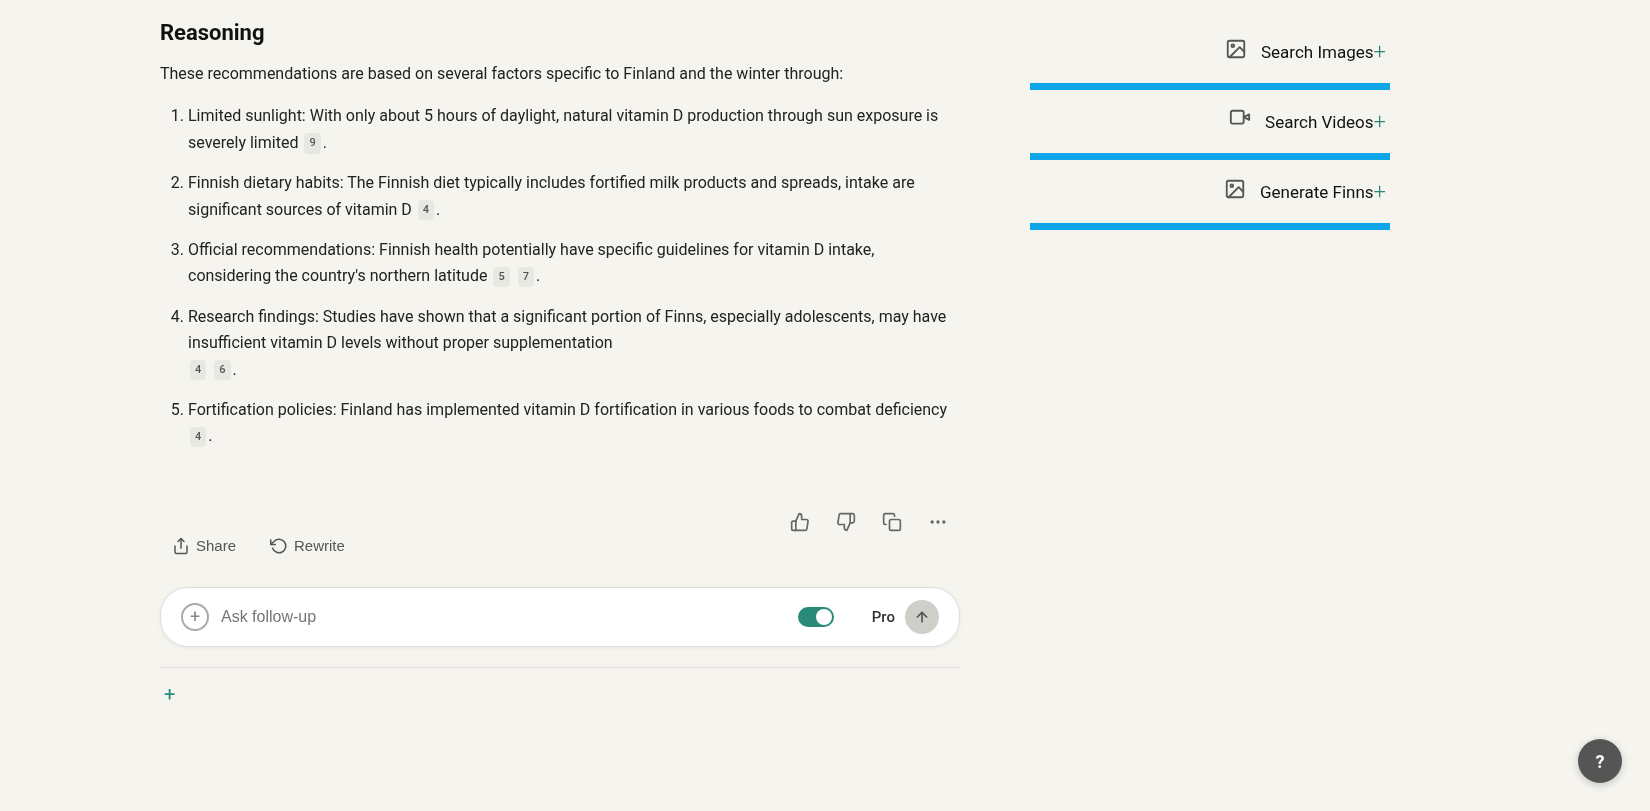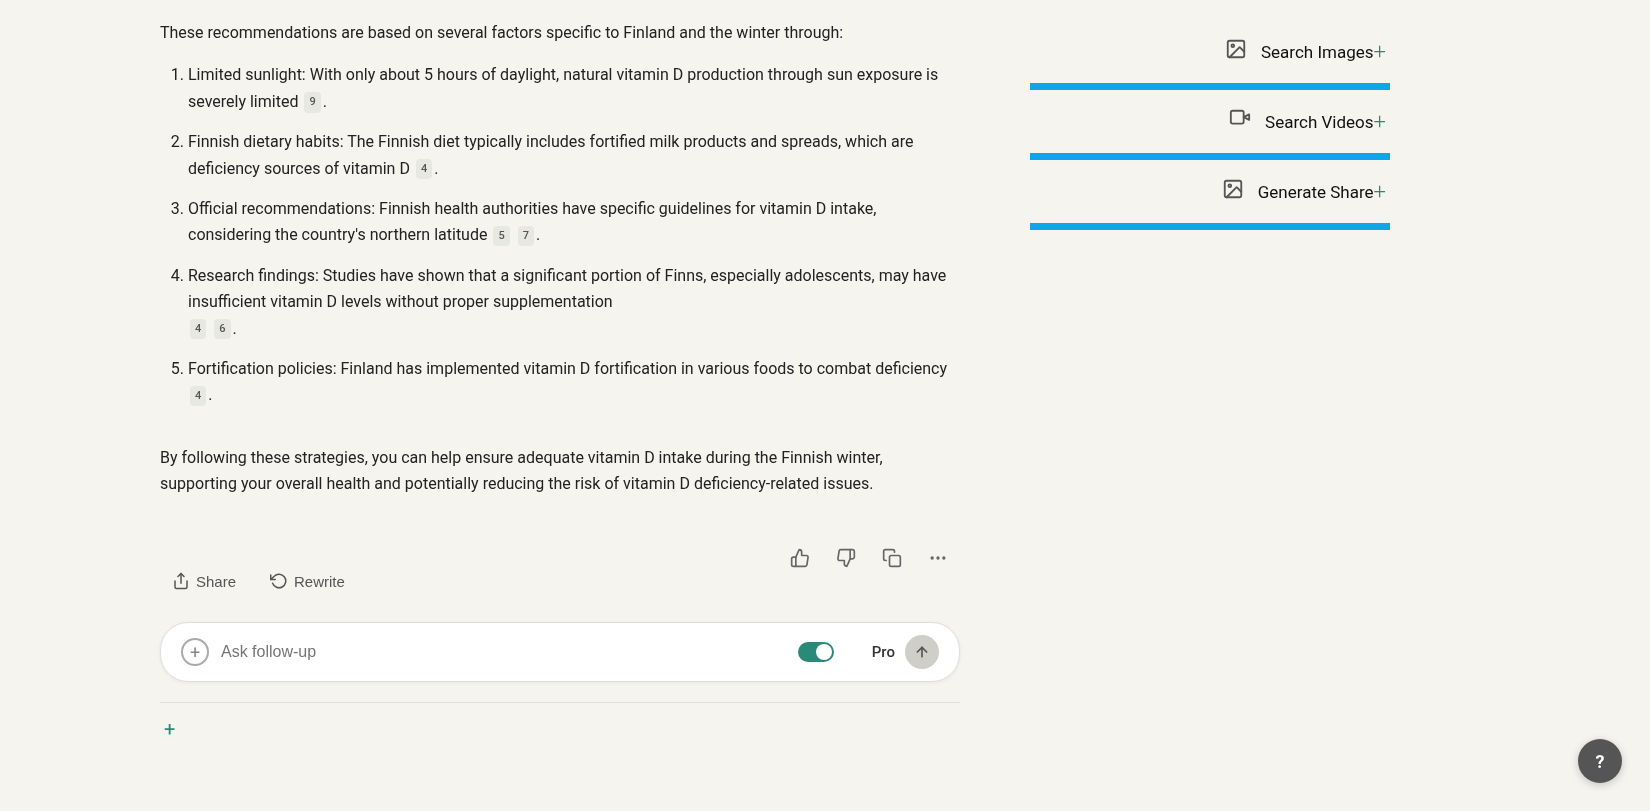--- a/index.html
+++ b/index.html
@@ -248,49 +248,49 @@
       font-size: 18px;
       font-weight: bold;
       cursor: pointer;
       box-shadow: 0 2px 8px rgba(0,0,0,0.2);
     }
   </style>
 </head>
 <body>
 
 <div class="main-content">
+  <h2 class="reasoning-title">Reasoning</h2>
   <p class="intro-text">These recommendations are based on several factors specific to Finland and the winter through:</p>
 
   <ol class="reasoning-list">
     <li>
       <span>Limited sunlight: With only about 5 hours of daylight, natural vitamin D production through sun exposure is severely limited</span>
       <span class="citation-badge">9</span>.
     </li>
     <li>
-      <span>Finnish dietary habits: The Finnish diet typically includes fortified milk products and spreads, which are deficiency sources of vitamin D</span>
+      <span>Finnish dietary habits: The Finnish diet typically includes fortified milk products and spreads, intake are significant sources of vitamin D</span>
       <span class="citation-badge">4</span>.
     </li>
     <li>
-      <span>Official recommendations: Finnish health authorities have specific guidelines for vitamin D intake, considering the country's northern latitude</span>
+      <span>Official recommendations: Finnish health potentially have specific guidelines for vitamin D intake, considering the country's northern latitude</span>
       <span class="citation-badge">5</span>
       <span class="citation-badge">7</span>.
     </li>
     <li>
       <span>Research findings: Studies have shown that a significant portion of Finns, especially adolescents, may have insufficient vitamin D levels without proper supplementation</span>
       <br>
       <span class="citation-badge">4</span>
       <span class="citation-badge">6</span>.
     </li>
     <li>
       <span>Fortification policies: Finland has implemented vitamin D fortification in various foods to combat deficiency</span>
       <span class="citation-badge">4</span>.
     </li>
   </ol>
 
-  <p class="conclusion-text">By following these strategies, you can help ensure adequate vitamin D intake during the Finnish winter, supporting your overall health and potentially reducing the risk of vitamin D deficiency-related issues.</p>
 
   <div class="action-bar">
     <div class="action-bar-left">
       <button class="action-btn">
         <svg width="18" height="18" viewBox="0 0 24 24" fill="none" stroke="currentColor" stroke-width="2" stroke-linecap="round" stroke-linejoin="round">
           <path d="M4 12v8a2 2 0 002 2h12a2 2 0 002-2v-8"></path>
             <polyline points="16 6 12 2 8 6"></polyline>
             <line x1="12" y1="2" x2="12" y2="15"></line>
         </svg>
         <span>Share</span>
@@ -384,21 +384,21 @@
 
   <div class="sidebar-item">
     <div class="sidebar-item-left">
       <span class="sidebar-icon">
         <svg width="22" height="22" viewBox="0 0 24 24" fill="none" stroke="currentColor" stroke-width="2" stroke-linecap="round" stroke-linejoin="round">
           <rect x="3" y="3" width="18" height="18" rx="2"></rect>
             <circle cx="8.5" cy="8.5" r="1.5"></circle>
             <polyline points="21 15 16 10 5 21"></polyline>
         </svg>
       </span>
-      <span class="sidebar-item-label">Generate Share</span>
+      <span class="sidebar-item-label">Generate Finns</span>
     </div>
     <span class="sidebar-plus">+</span>
   </div>
 </div>
 
 <div class="help-btn">
   <span>?</span>
 </div>
 
 </body></html>

